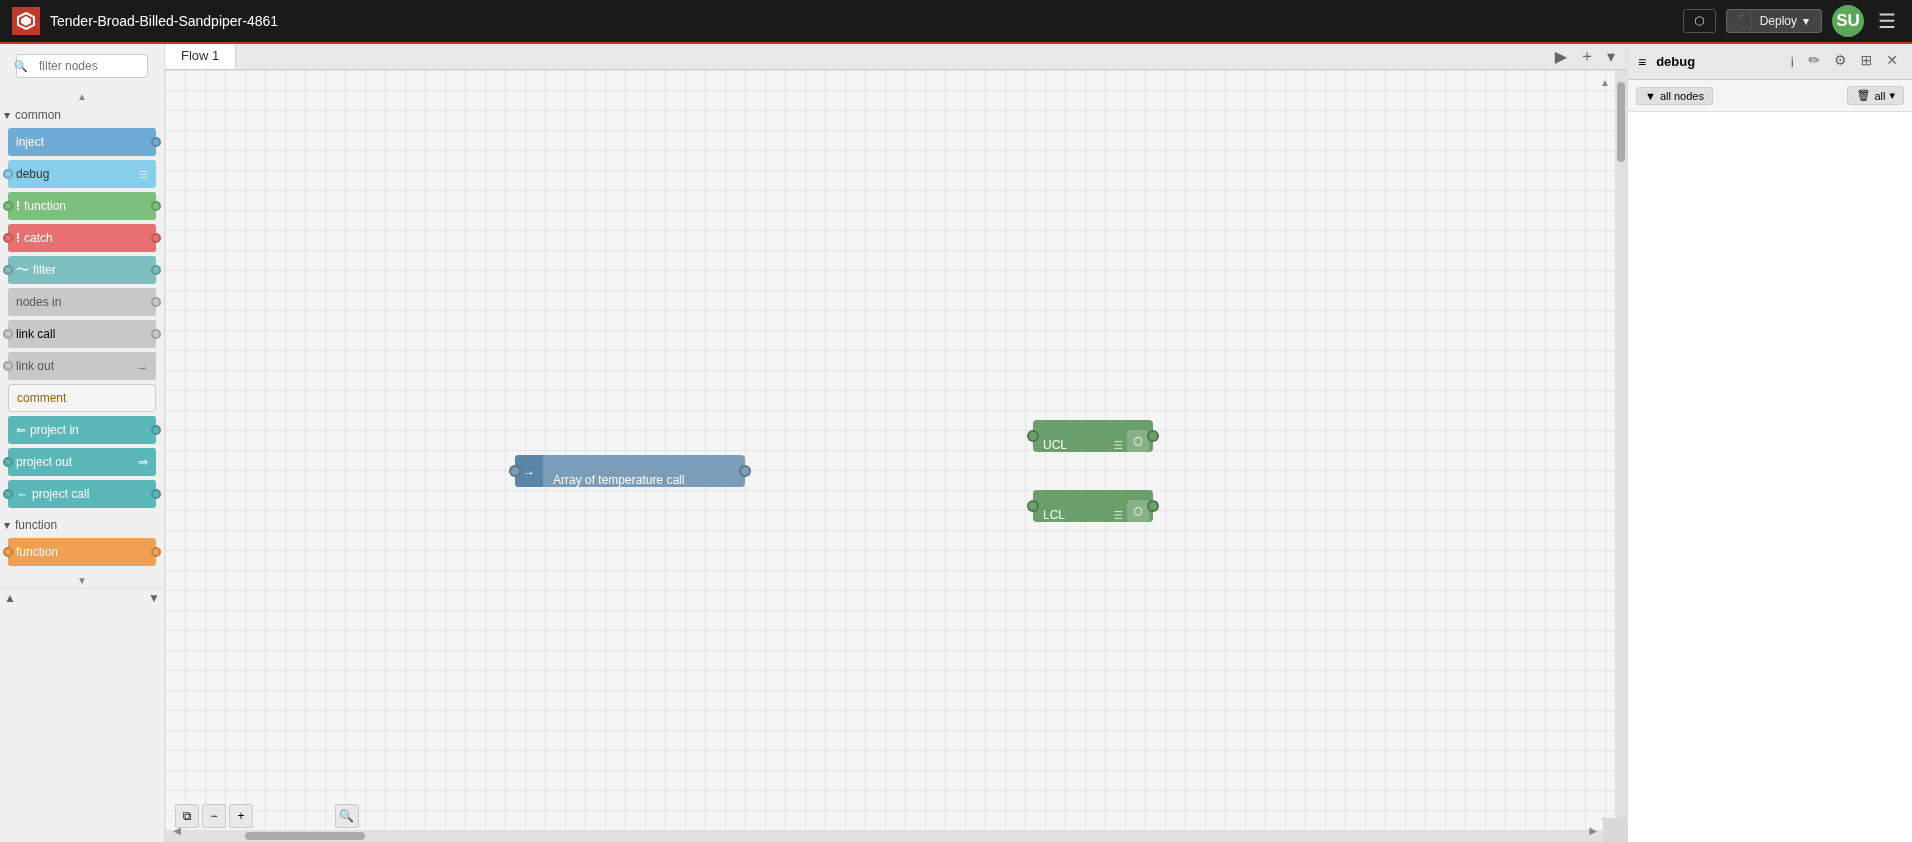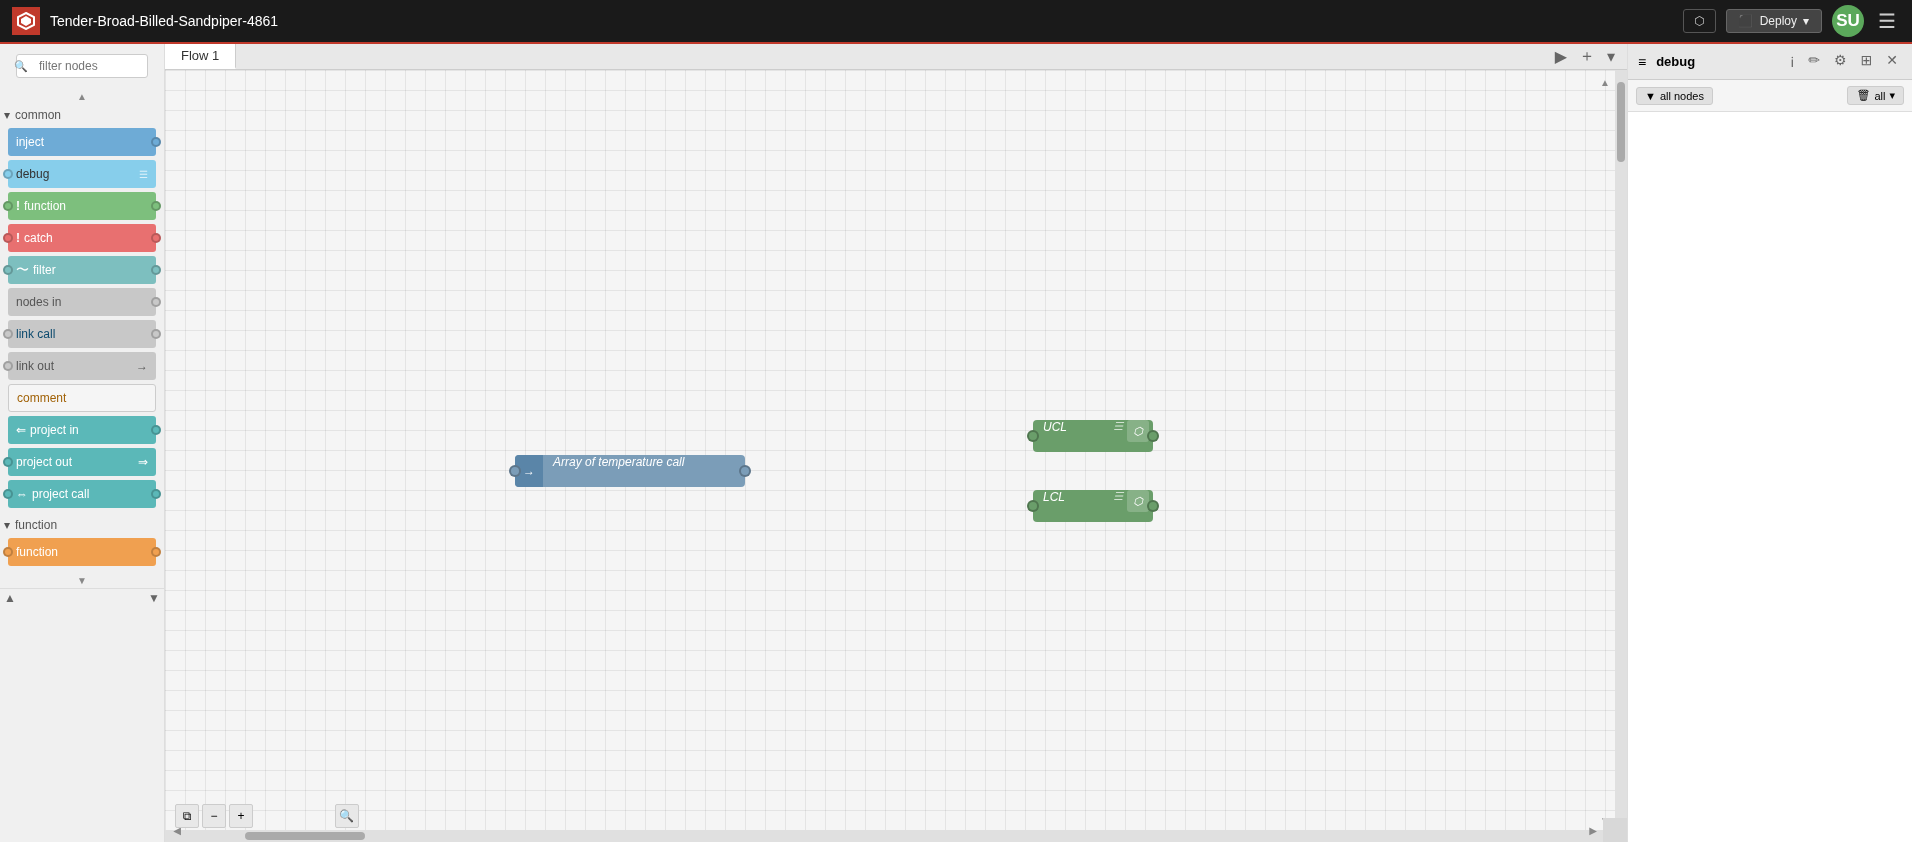--- a/index.html
+++ b/index.html
@@ -102,21 +102,21 @@
       position: absolute; right: -5px; top: 50%; transform: translateY(-50%);
       width: 10px; height: 10px; border-radius: 50%; background: inherit;
       border: 2px solid rgba(0,0,0,0.2);
     }
     .node-inject { background: #6eabd6; color: white; }
     .node-debug { background: #87ceeb; color: #333; justify-content: space-between; }
     .node-complete { background: #7dbf7d; color: white; }
     .node-catch { background: #e87070; color: white; }
     .node-status { background: #7dbfbf; color: white; }
     .node-link-in { background: #c8c8c8; color: #555; }
-    .node-link-call { background: #c8c8c8; color: #0c4a6e; }
+    .node-link-call { background: #c8c8c8; color: #000000; }
     .node-link-out { background: #c8c8c8; color: #555; }
     .node-comment { background: #f5f5f5; color: #888; border: 1px solid #ccc; }
     .node-project-in { background: #5bb8b8; color: white; }
     .node-project-out { background: #5bb8b8; color: white; }
     .node-project-call { background: #5bb8b8; color: white; }
     .node-function { background: #f0a050; color: white; }
 
     .node-menu-icon {
       font-size: 10px; margin-left: auto; color: rgba(255,255,255,0.7);
     }
@@ -172,27 +172,26 @@
       background-color: #f5f5f5;
       background-image: 
         linear-gradient(rgba(0,0,0,0.07) 1px, transparent 1px),
         linear-gradient(90deg, rgba(0,0,0,0.07) 1px, transparent 1px);
       background-size: 20px 20px;
     }
 
     
     .canvas-node {
       position: absolute;
-      display: flex; align-items: flex-start;
+      display: flex; align-items: flex-end;
       height: 32px;
       border-radius: 4px;
       font-size: 12px;
       cursor: pointer;
       user-select: none;
-      font-style: italic;
     }
     .canvas-node-port-left {
       width: 12px; height: 12px; border-radius: 50%;
       border: 2px solid rgba(0,0,0,0.25);
       background: inherit;
       position: absolute; left: -6px; top: 50%; transform: translateY(-50%);
     }
     .canvas-node-port-right {
       width: 12px; height: 12px; border-radius: 50%;
       border: 2px solid rgba(0,0,0,0.25);

